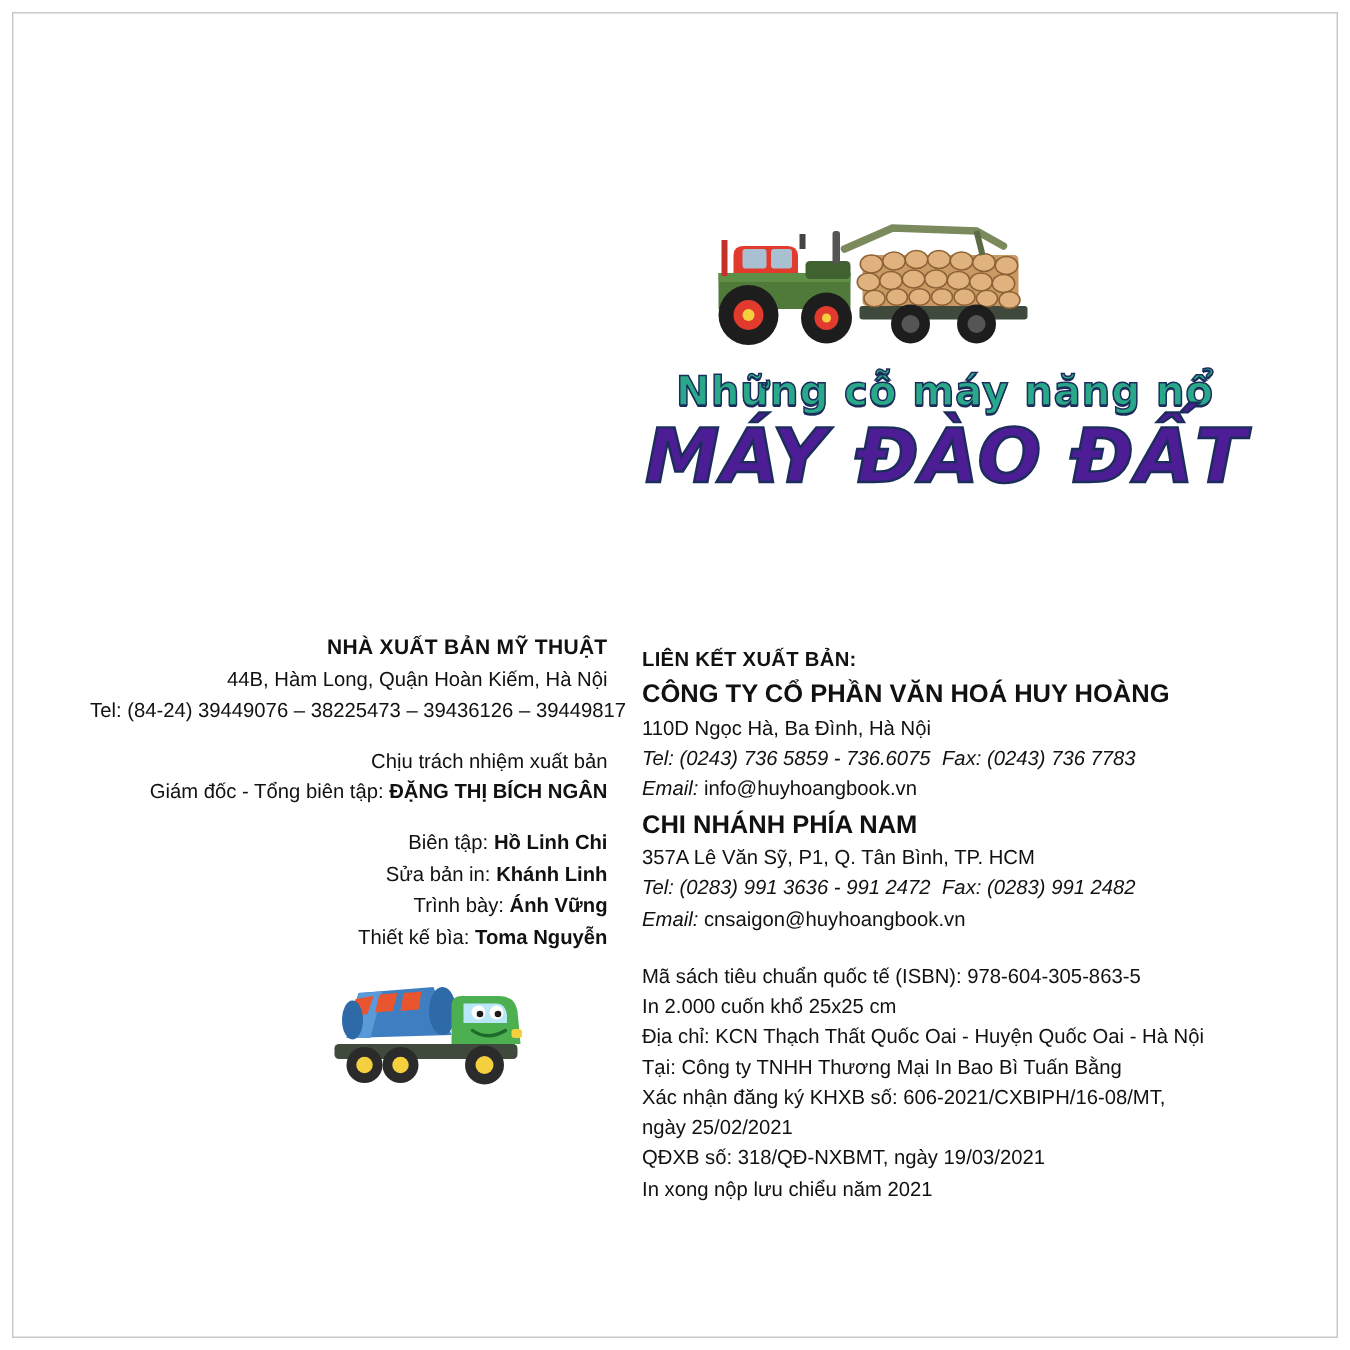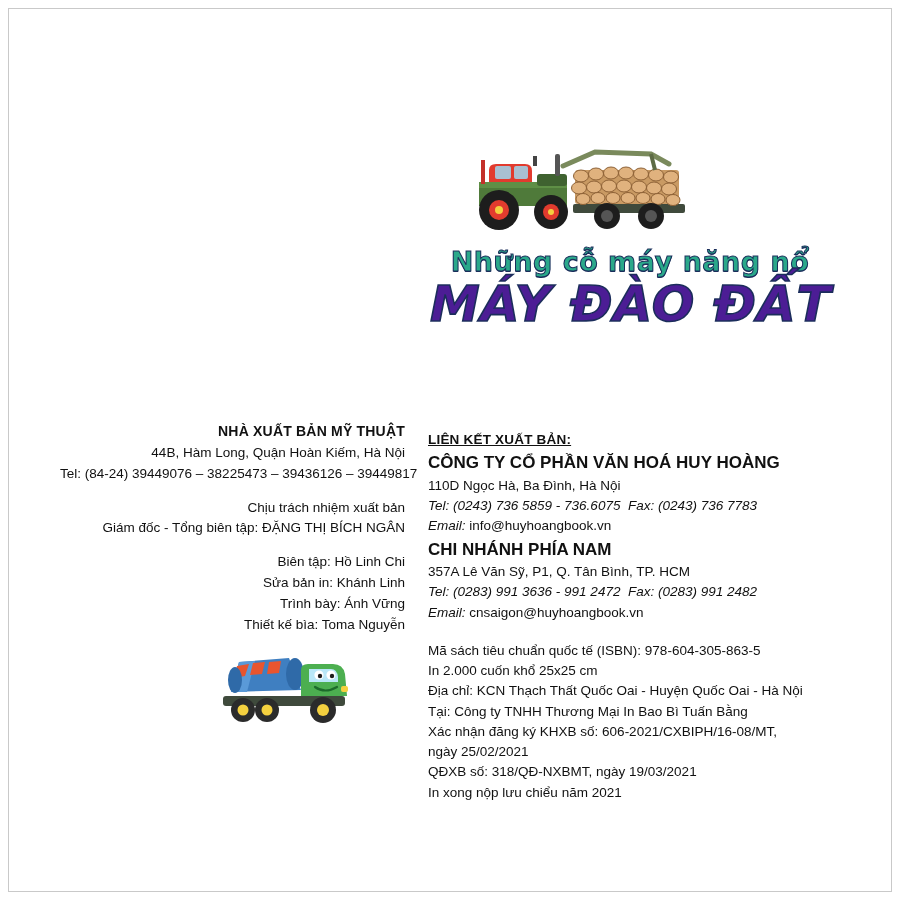--- a/index.html
+++ b/index.html
@@ -87,37 +87,36 @@
     font-size: 13.5px;
     color: #111111;
     line-height: 1.55;
   }
   .col-left .pub-name {
     font-weight: bold;
     font-size: 14px;
     letter-spacing: 0.2px;
   }
   .col-left .spacer-sm { height: 13px; }
-  .col-left b { font-weight: normal; }
+  .col-left b { font-weight: bold; }
 
   
   .col-right {
     position: absolute;
     left: 428px;
     top: 430px;
     width: 420px;
     text-align: left;
     font-size: 13.5px;
     color: #111111;
     line-height: 1.5;
   }
   .col-right .head {
     font-weight: bold;
     letter-spacing: 0.2px;
-    text-decoration: underline;
   }
   .col-right .sub-head {
     font-weight: bold;
     font-size: 17px;
   }
   .col-right .italic { font-style: italic; }
   .col-right .row-2col {
     display: flex;
   }
   .col-right .row-2col > span:first-child {

